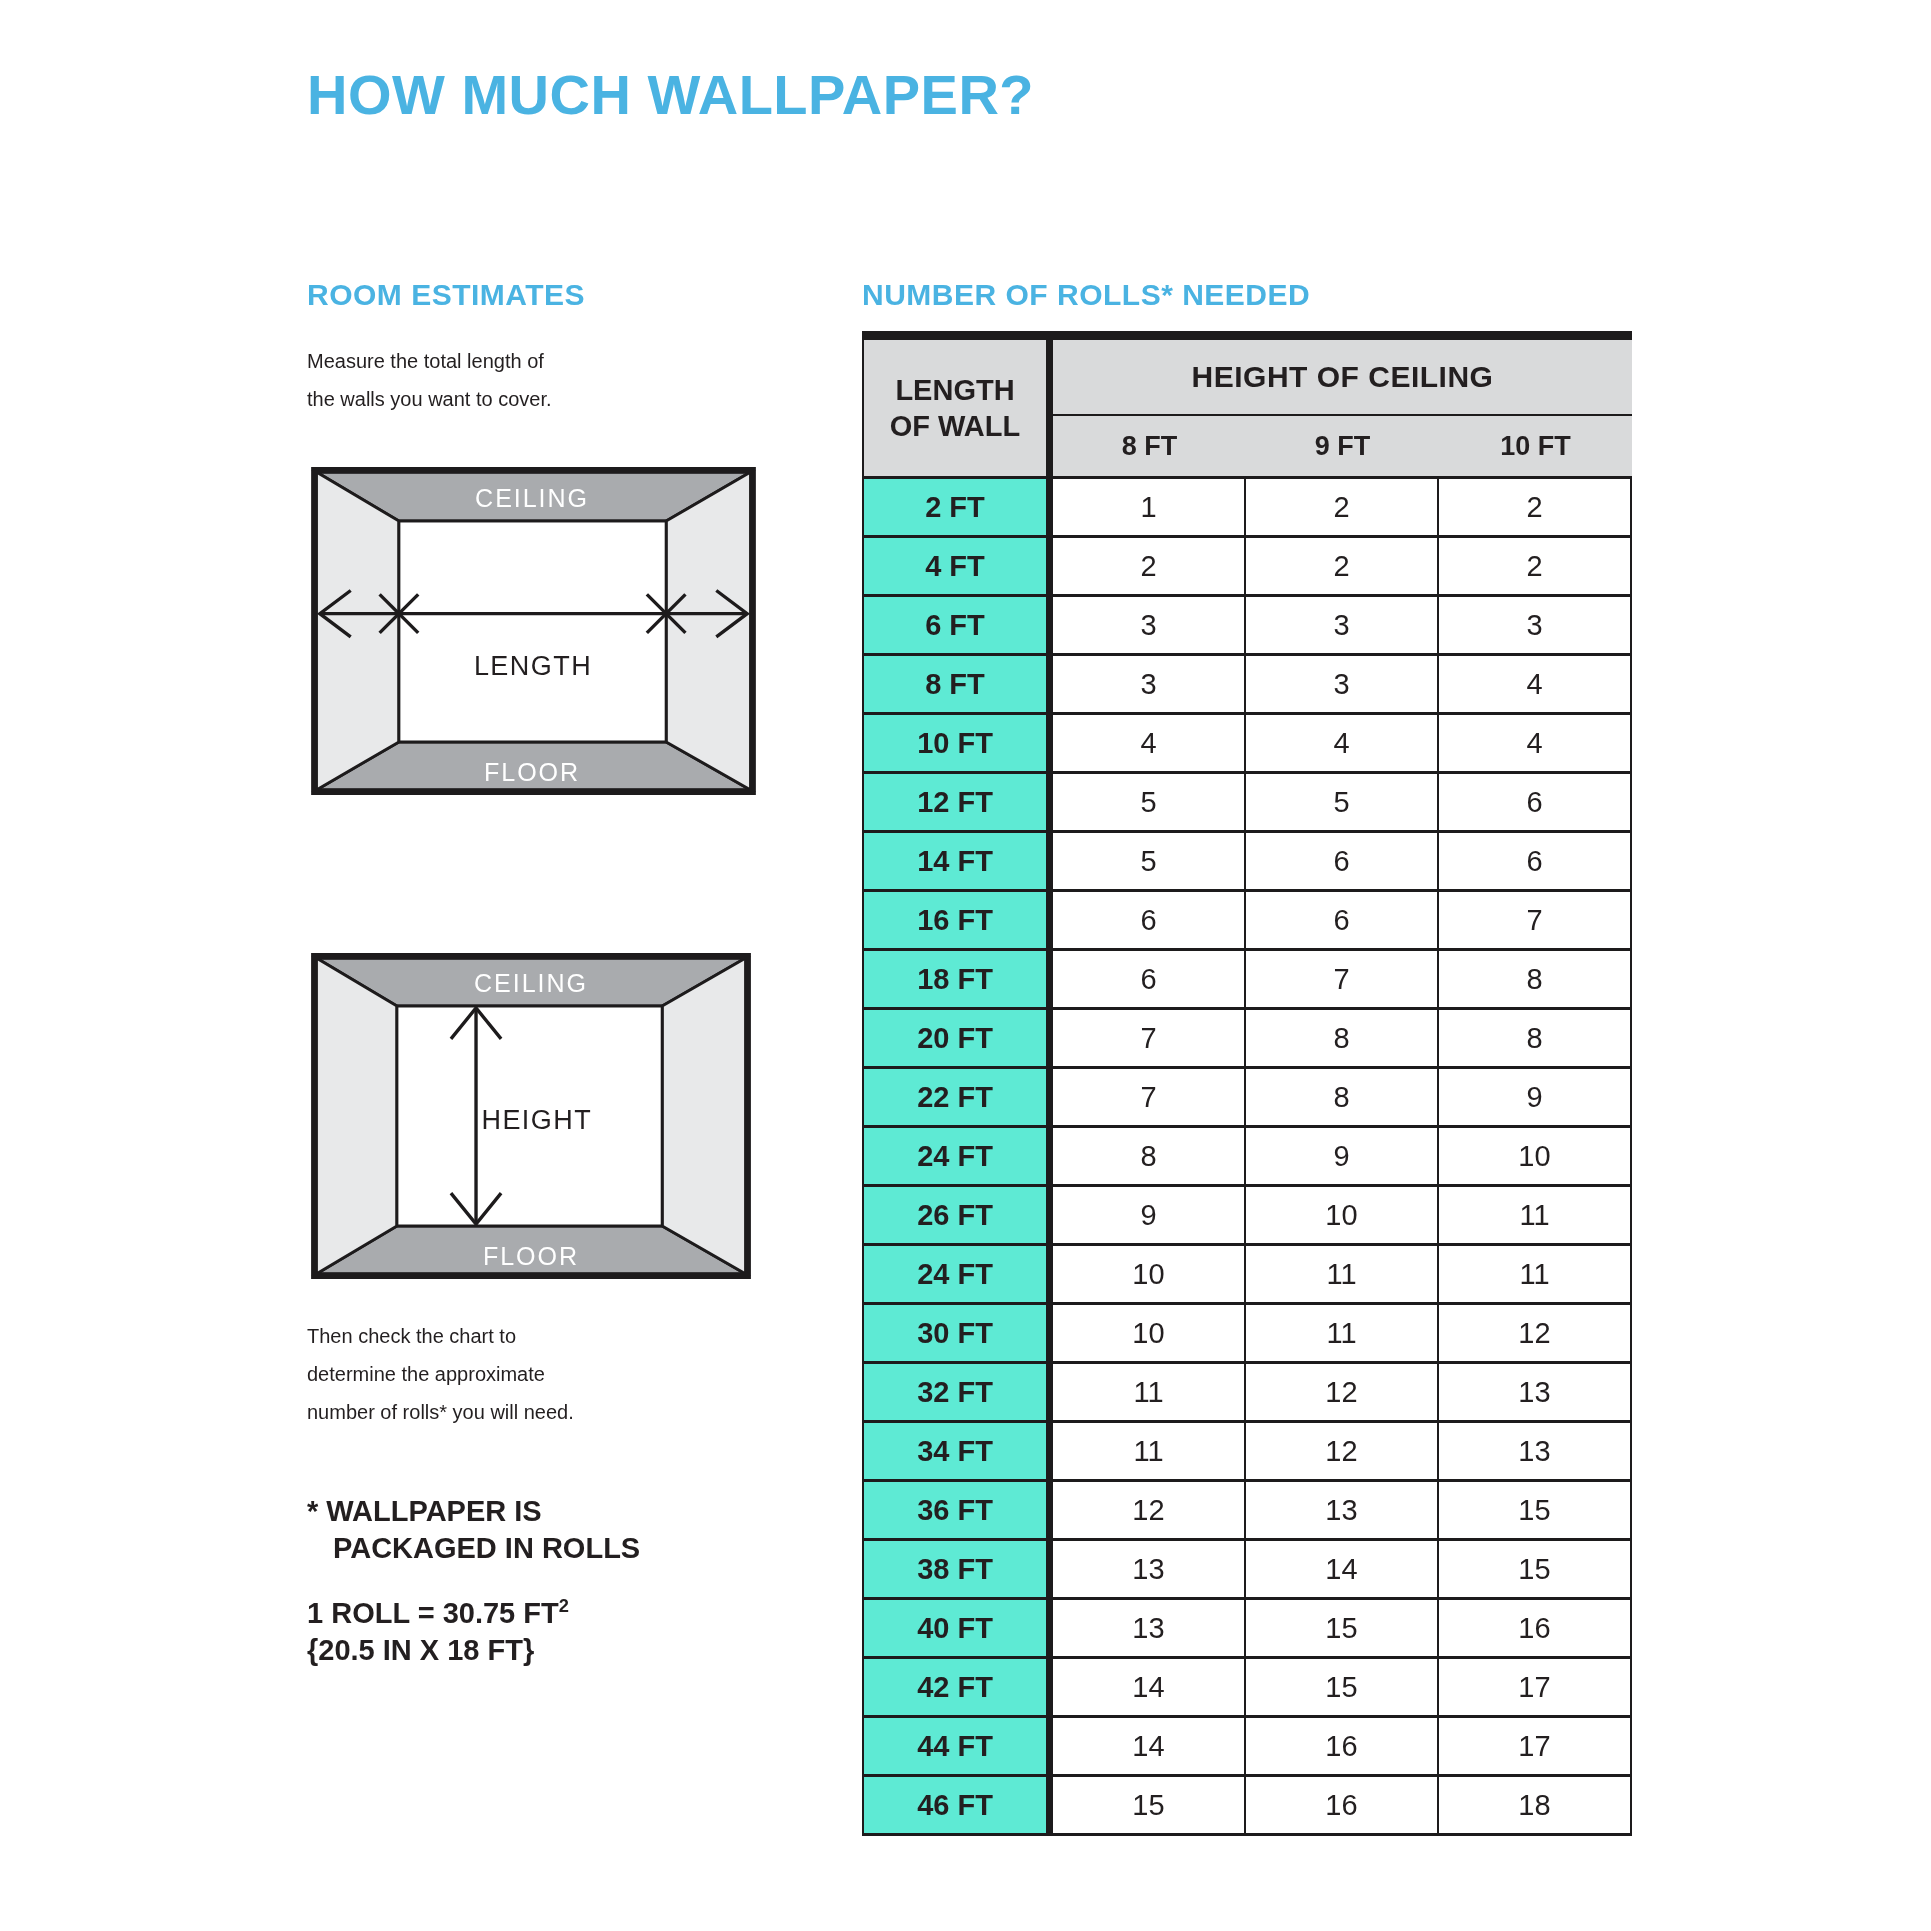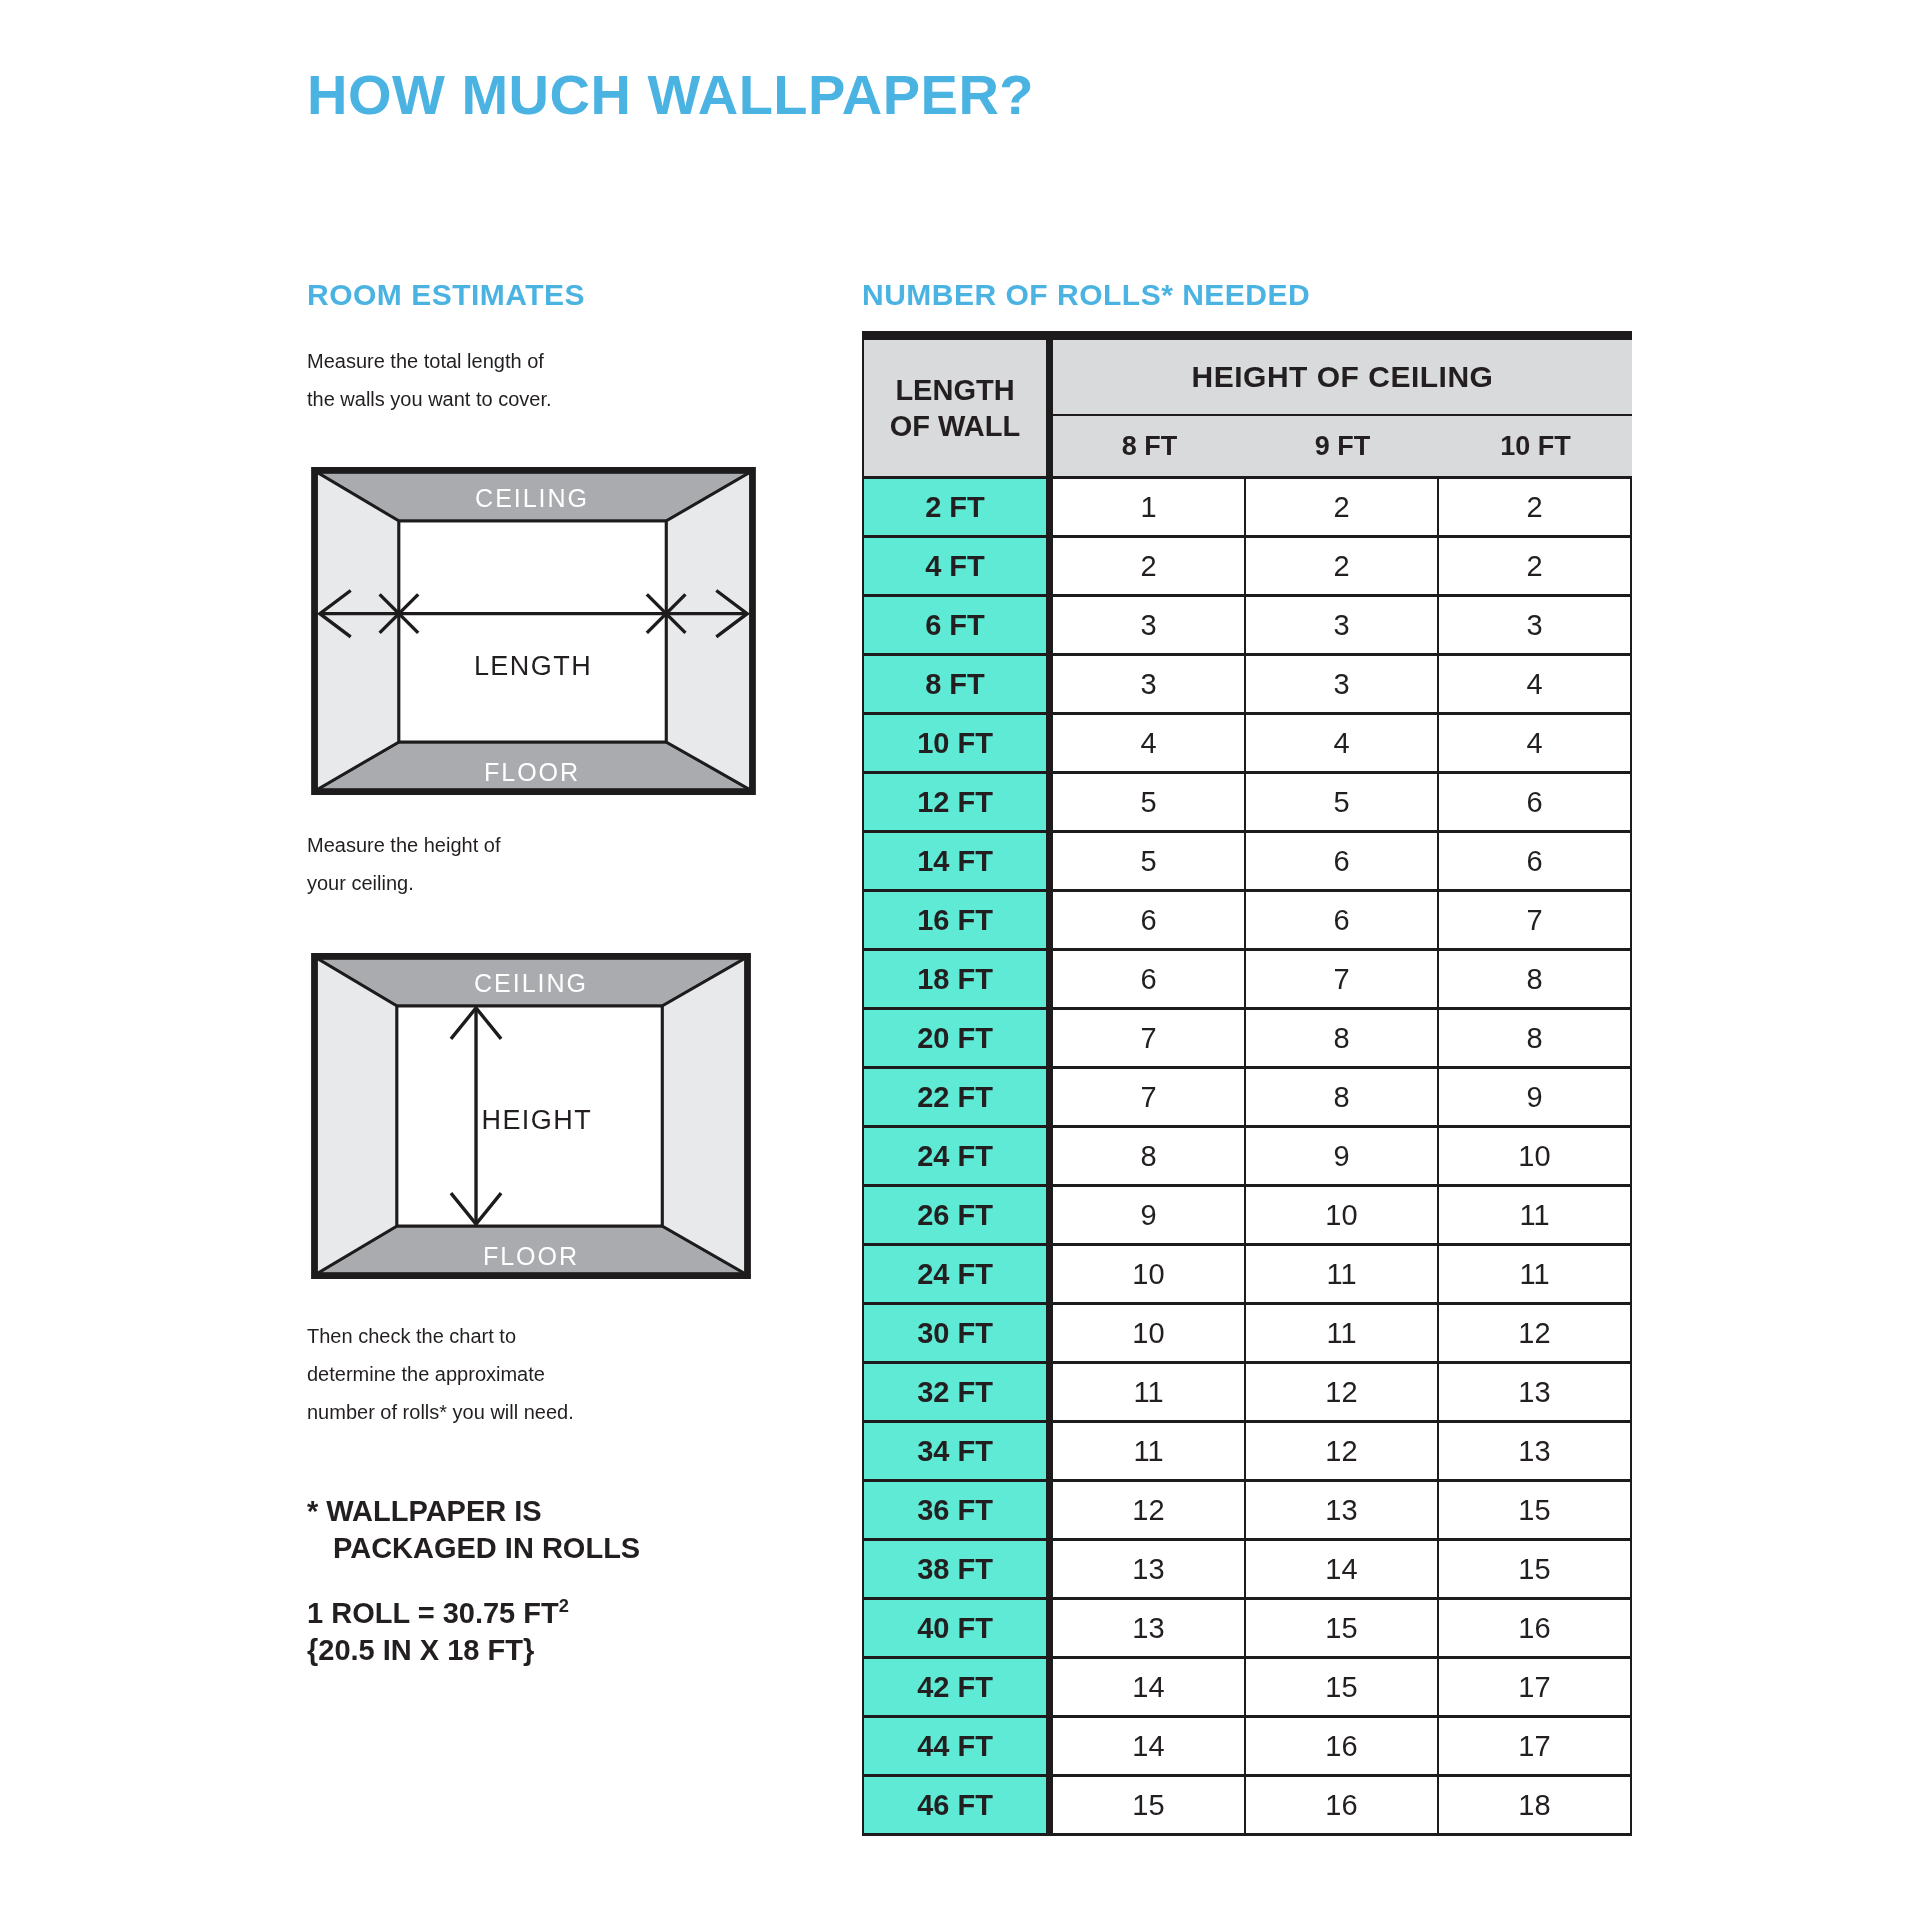--- a/index.html
+++ b/index.html
@@ -96,24 +96,20 @@
       <line x1="71" y1="132" x2="111" y2="172"></line>
       <line x1="71" y1="172" x2="111" y2="132"></line>
       <line x1="348" y1="132" x2="388" y2="172"></line>
       <line x1="348" y1="172" x2="388" y2="132"></line>
     </g>
     <text class="surface-label" x="229" y="41" text-anchor="middle">CEILING</text>
     <text class="dim-label" x="230" y="216" text-anchor="middle">LENGTH</text>
     <text class="surface-label" x="229" y="326" text-anchor="middle">FLOOR</text>
   </svg>
 
-  <div class="abs para para2">
-    <div>Measure the height of</div>
-    <div>your ceiling.</div>
-  </div>
 
   <svg class="abs diagram2" width="440" height="326" viewBox="0 0 456 338">
     <rect x="0" y="0" width="456" height="338" fill="#ffffff"></rect>
     <polygon points="5,5 451,5 364,55 89,55" fill="#a9abae" stroke="#1d1b1c" stroke-width="3"></polygon>
     <polygon points="89,283 364,283 451,333 5,333" fill="#a9abae" stroke="#1d1b1c" stroke-width="3"></polygon>
     <polygon points="5,5 89,55 89,283 5,333" fill="#e8e9ea" stroke="#1d1b1c" stroke-width="3"></polygon>
     <polygon points="451,5 364,55 364,283 451,333" fill="#e8e9ea" stroke="#1d1b1c" stroke-width="3"></polygon>
     <rect x="89" y="55" width="275" height="228" fill="#ffffff" stroke="#1d1b1c" stroke-width="3"></rect>
     <rect x="3.5" y="3.5" width="449" height="331" fill="none" stroke="#1d1b1c" stroke-width="7"></rect>
     <g stroke="#1d1b1c" stroke-width="3.5" fill="none">

